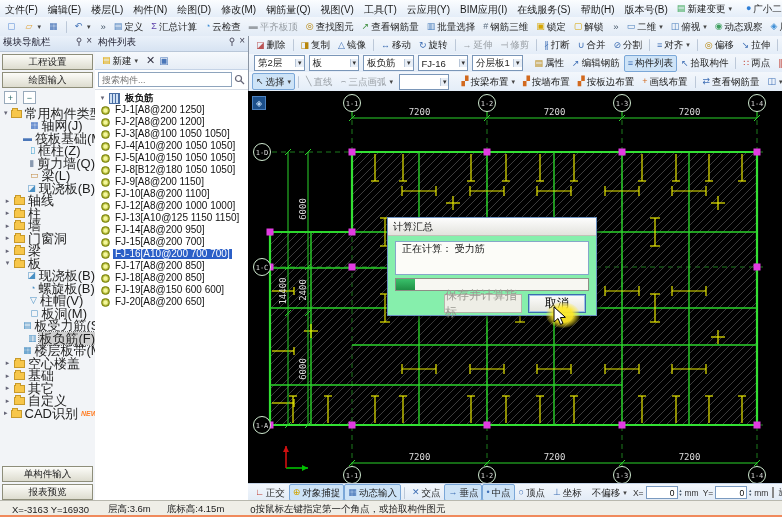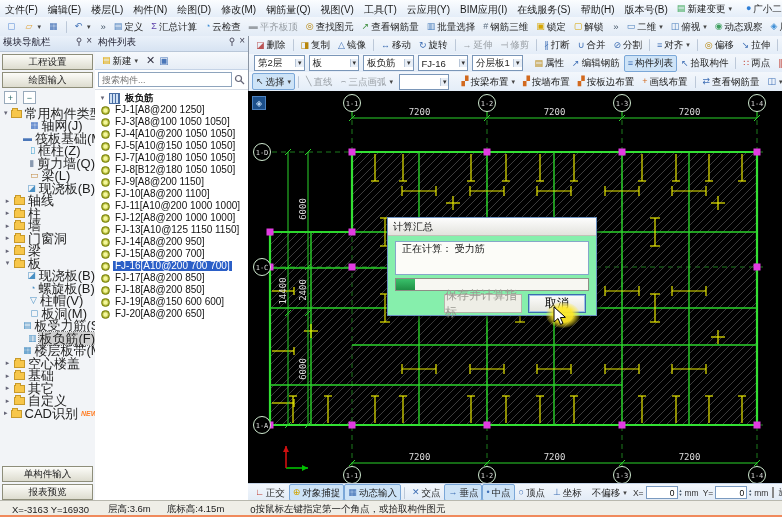--- a/index.html
+++ b/index.html
@@ -738,61 +738,57 @@
       <span class="exp">▾</span>
       <span class="gi"></span>
       <span class="tl">板负筋</span>
     </div>
 
       <div class="crow">
         <span class="dot"></span>
         <span class="tl">FJ-1[A8@200 1250]</span>
       </div>
 
+      <div class="crow">
+        <span class="dot"></span>
+        <span class="tl">FJ-2[A8@200 1200]</span>
+      </div>
 
       <div class="crow">
         <span class="dot"></span>
         <span class="tl">FJ-3[A8@100 1050 1050]</span>
       </div>
 
       <div class="crow">
         <span class="dot"></span>
         <span class="tl">FJ-4[A10@200 1050 1050]</span>
       </div>
 
       <div class="crow">
         <span class="dot"></span>
         <span class="tl">FJ-5[A10@150 1050 1050]</span>
       </div>
 
 
-      <div class="crow">
-        <span class="dot"></span>
-        <span class="tl">FJ-7[A10@180 1050 1050]</span>
-      </div>
 
       <div class="crow">
         <span class="dot"></span>
         <span class="tl">FJ-8[B12@180 1050 1050]</span>
       </div>
 
       <div class="crow">
         <span class="dot"></span>
         <span class="tl">FJ-9[A8@200 1150]</span>
       </div>
 
       <div class="crow">
         <span class="dot"></span>
         <span class="tl">FJ-10[A8@200 1100]</span>
       </div>
 
-      <div class="crow">
-        <span class="dot"></span>
-        <span class="tl">FJ-11[A10@200 1000 1000]</span>
-      </div>
 
       <div class="crow">
         <span class="dot"></span>
         <span class="tl">FJ-12[A8@200 1000 1000]</span>
       </div>
 
       <div class="crow">
         <span class="dot"></span>
         <span class="tl">FJ-13[A10@125 1150 1150]</span>
       </div>

